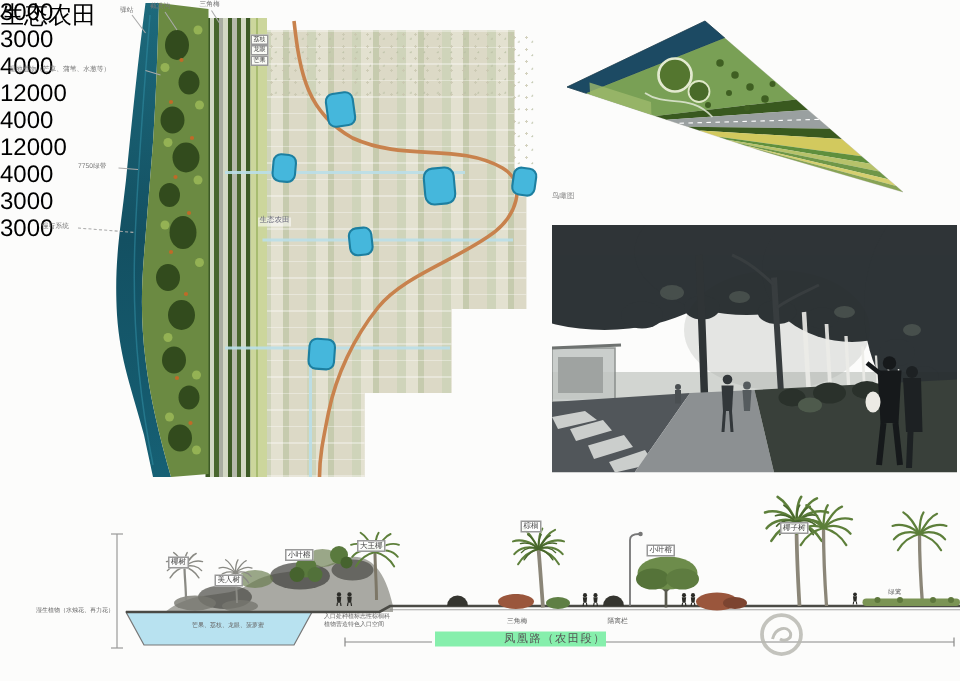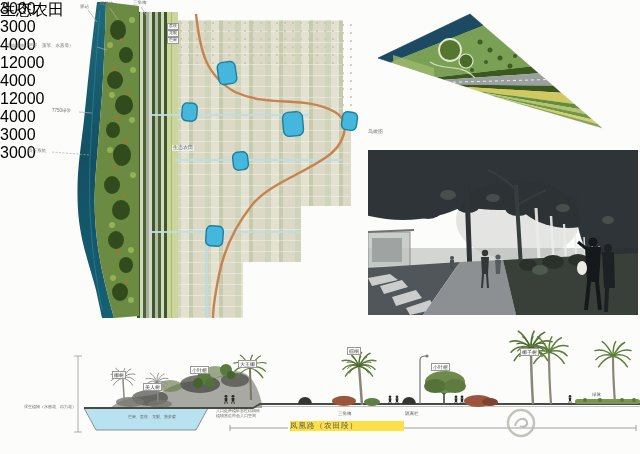--- a/index.html
+++ b/index.html
@@ -395,21 +395,21 @@
 <div class="plantbox" style="left:520px;top:348px;">椰子树</div>
 
 <div class="gnote" style="left:24px;top:404px;font-size:4px;">湿生植物（水烛花、再力花）</div>
 <div class="gnote" style="left:128px;top:414px;font-size:4px;">芒果、荔枝、龙眼、菠萝蜜</div>
 <div class="gnote" style="left:216px;top:408px;font-size:4px;">入口处种植标志性棕榈科</div>
 <div class="gnote" style="left:216px;top:413px;font-size:4px;">植物营造特色入口空间</div>
 <div class="gnote" style="left:338px;top:411px;">三角梅</div>
 <div class="gnote" style="left:405px;top:411px;">隔离栏</div>
 <div class="gnote" style="left:592px;top:392px;">绿篱</div>
 
-<div class="abs" style="left:290px;top:421px;width:114px;text-align:left;font-size:7.5px;color:#555;letter-spacing:1px;z-index:6;background:#fde047;">凤凰路（农田段）</div>
+<div class="abs" style="left:290px;top:421px;width:114px;text-align:right;font-size:7.5px;color:#555;letter-spacing:1px;z-index:6;background:#86efac;">凤凰路（农田段）</div>
 
 <div class="abs subdim">
   <div class="cell" style="flex-grow:3;">3000</div>
   <div class="cell" style="flex-grow:3;">3000</div>
   <div class="cell" style="flex-grow:4;">4000</div>
   <div class="cell" style="flex-grow:12;">12000</div>
   <div class="cell" style="flex-grow:4;">4000</div>
   <div class="cell" style="flex-grow:12;">12000</div>
   <div class="cell" style="flex-grow:4;">4000</div>
   <div class="cell" style="flex-grow:3;">3000</div>

